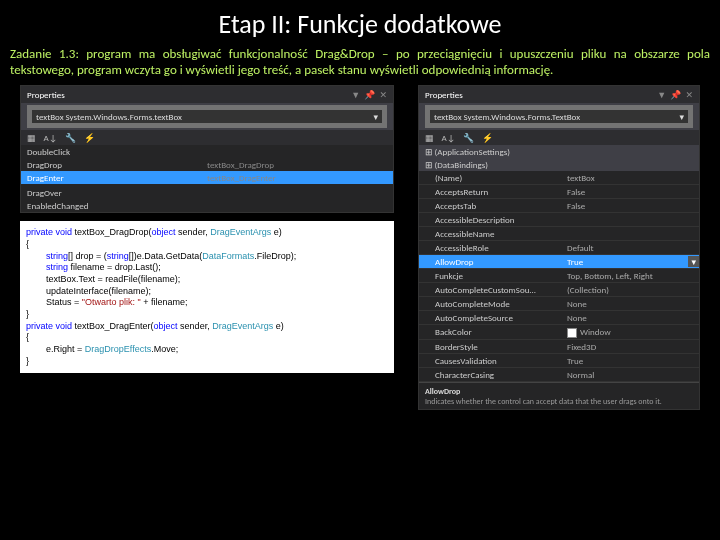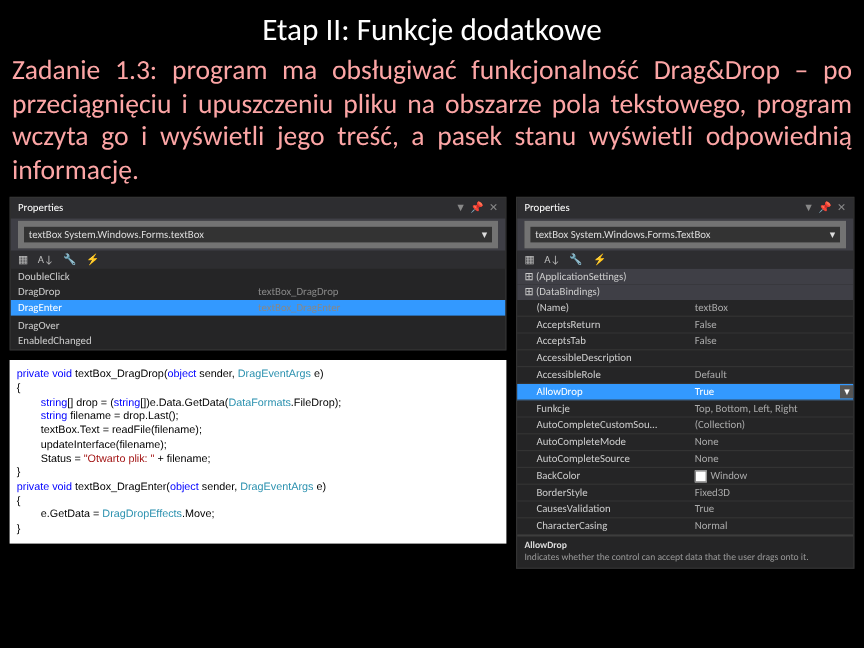--- a/index.html
+++ b/index.html
@@ -1,19 +1,19 @@
 <!DOCTYPE html>
 <html><head>
 <meta charset="utf-8">
 <style>
 body{margin:0;background:#000;color:#fff;font-family:Calibri,Arial,sans-serif;width:720px;height:540px;overflow:hidden}
 .slide{padding:0}
 .title{text-align:center;font-size:26px;padding:8px 0 2px;}
-.desc{font-size:23px;color:#fca5a5;padding:4px 10px 8px;text-align:justify;line-height:1.2}
-.panels{display:flex;gap:8px;padding:0 8px}
+.desc{font-size:13px;color:#bef264;padding:4px 10px 8px;text-align:justify;line-height:1.2}
+.panels{display:flex;gap:24px;padding:0 20px}
 .left{flex:1;display:flex;flex-direction:column;gap:8px}
 .panel{background:#252526;border:1px solid #333;font-size:9px;color:#ccc}
 .phdr{background:#2d2d30;color:#fff;padding:3px 6px;display:flex;align-items:center;justify-content:space-between}
 .pin{display:flex;gap:4px;color:#888}
 .pin span{font-size:9px}
 .bar{background:#3f3f46;padding:2px 6px;display:flex;align-items:center;gap:4px;color:#ddd}
 .combo{background:#333;border:5px solid #737373;padding:1px 4px;flex:1;display:flex;justify-content:space-between}
 .tool{background:#2d2d30;padding:2px 4px;display:flex;gap:4px;color:#b9b9b9}
 .tool span{padding:0 2px}
 .row{display:flex;padding:1px 6px}
@@ -96,21 +96,21 @@
     <div style="padding-left:20px">
      <div><span class="k">string</span><span>[] drop = (</span><span class="k">string</span><span>[])e.Data.GetData(</span><span class="t">DataFormats</span><span>.FileDrop);</span></div>
      <div><span class="k">string</span><span> filename = drop.Last();</span></div>
      <div>textBox.Text = readFile(filename);</div>
      <div>updateInterface(filename);</div>
      <div><span>Status = </span><span class="s">"Otwarto plik: "</span><span> + filename;</span></div>
     </div>
     <div>}</div>
     <div><span class="k">private void</span><span> textBox_DragEnter(</span><span class="k">object</span><span> sender, </span><span class="t">DragEventArgs</span><span> e)</span></div>
     <div>{</div>
-    <div style="padding-left:20px"><span>e.GetData = </span><span class="t">DragDropEffects</span><span>.Move;</span></div>
+    <div style="padding-left:20px"><span>e.Right = </span><span class="t">DragDropEffects</span><span>.Move;</span></div>
     <div>}</div>
    </div>
   </div>
   <div class="right">
    <div class="panel">
     <div class="phdr">
             <span>Properties</span>
             <div class="pin">
               <span>▼</span>
               <span>📌</span>
@@ -142,20 +142,24 @@
             </div>
             <div class="prow">
               <div class="n">AcceptsTab</div>
               <div class="v">False</div>
             </div>
             <div class="prow">
               <div class="n">AccessibleDescription</div>
               <div class="v"></div>
             </div>
             <div class="prow">
+              <div class="n">AccessibleName</div>
+              <div class="v"></div>
+            </div>
+            <div class="prow">
               <div class="n">AccessibleRole</div>
               <div class="v">Default</div>
             </div>
             <div class="prow hl">
               <div class="n">AllowDrop</div>
               <div class="v">True <span style="float:right;background:#555;padding:0 3px">▾</span></div>
             </div>
             <div class="prow">
               <div class="n">Funkcje</div>
               <div class="v">Top, Bottom, Left, Right</div>

